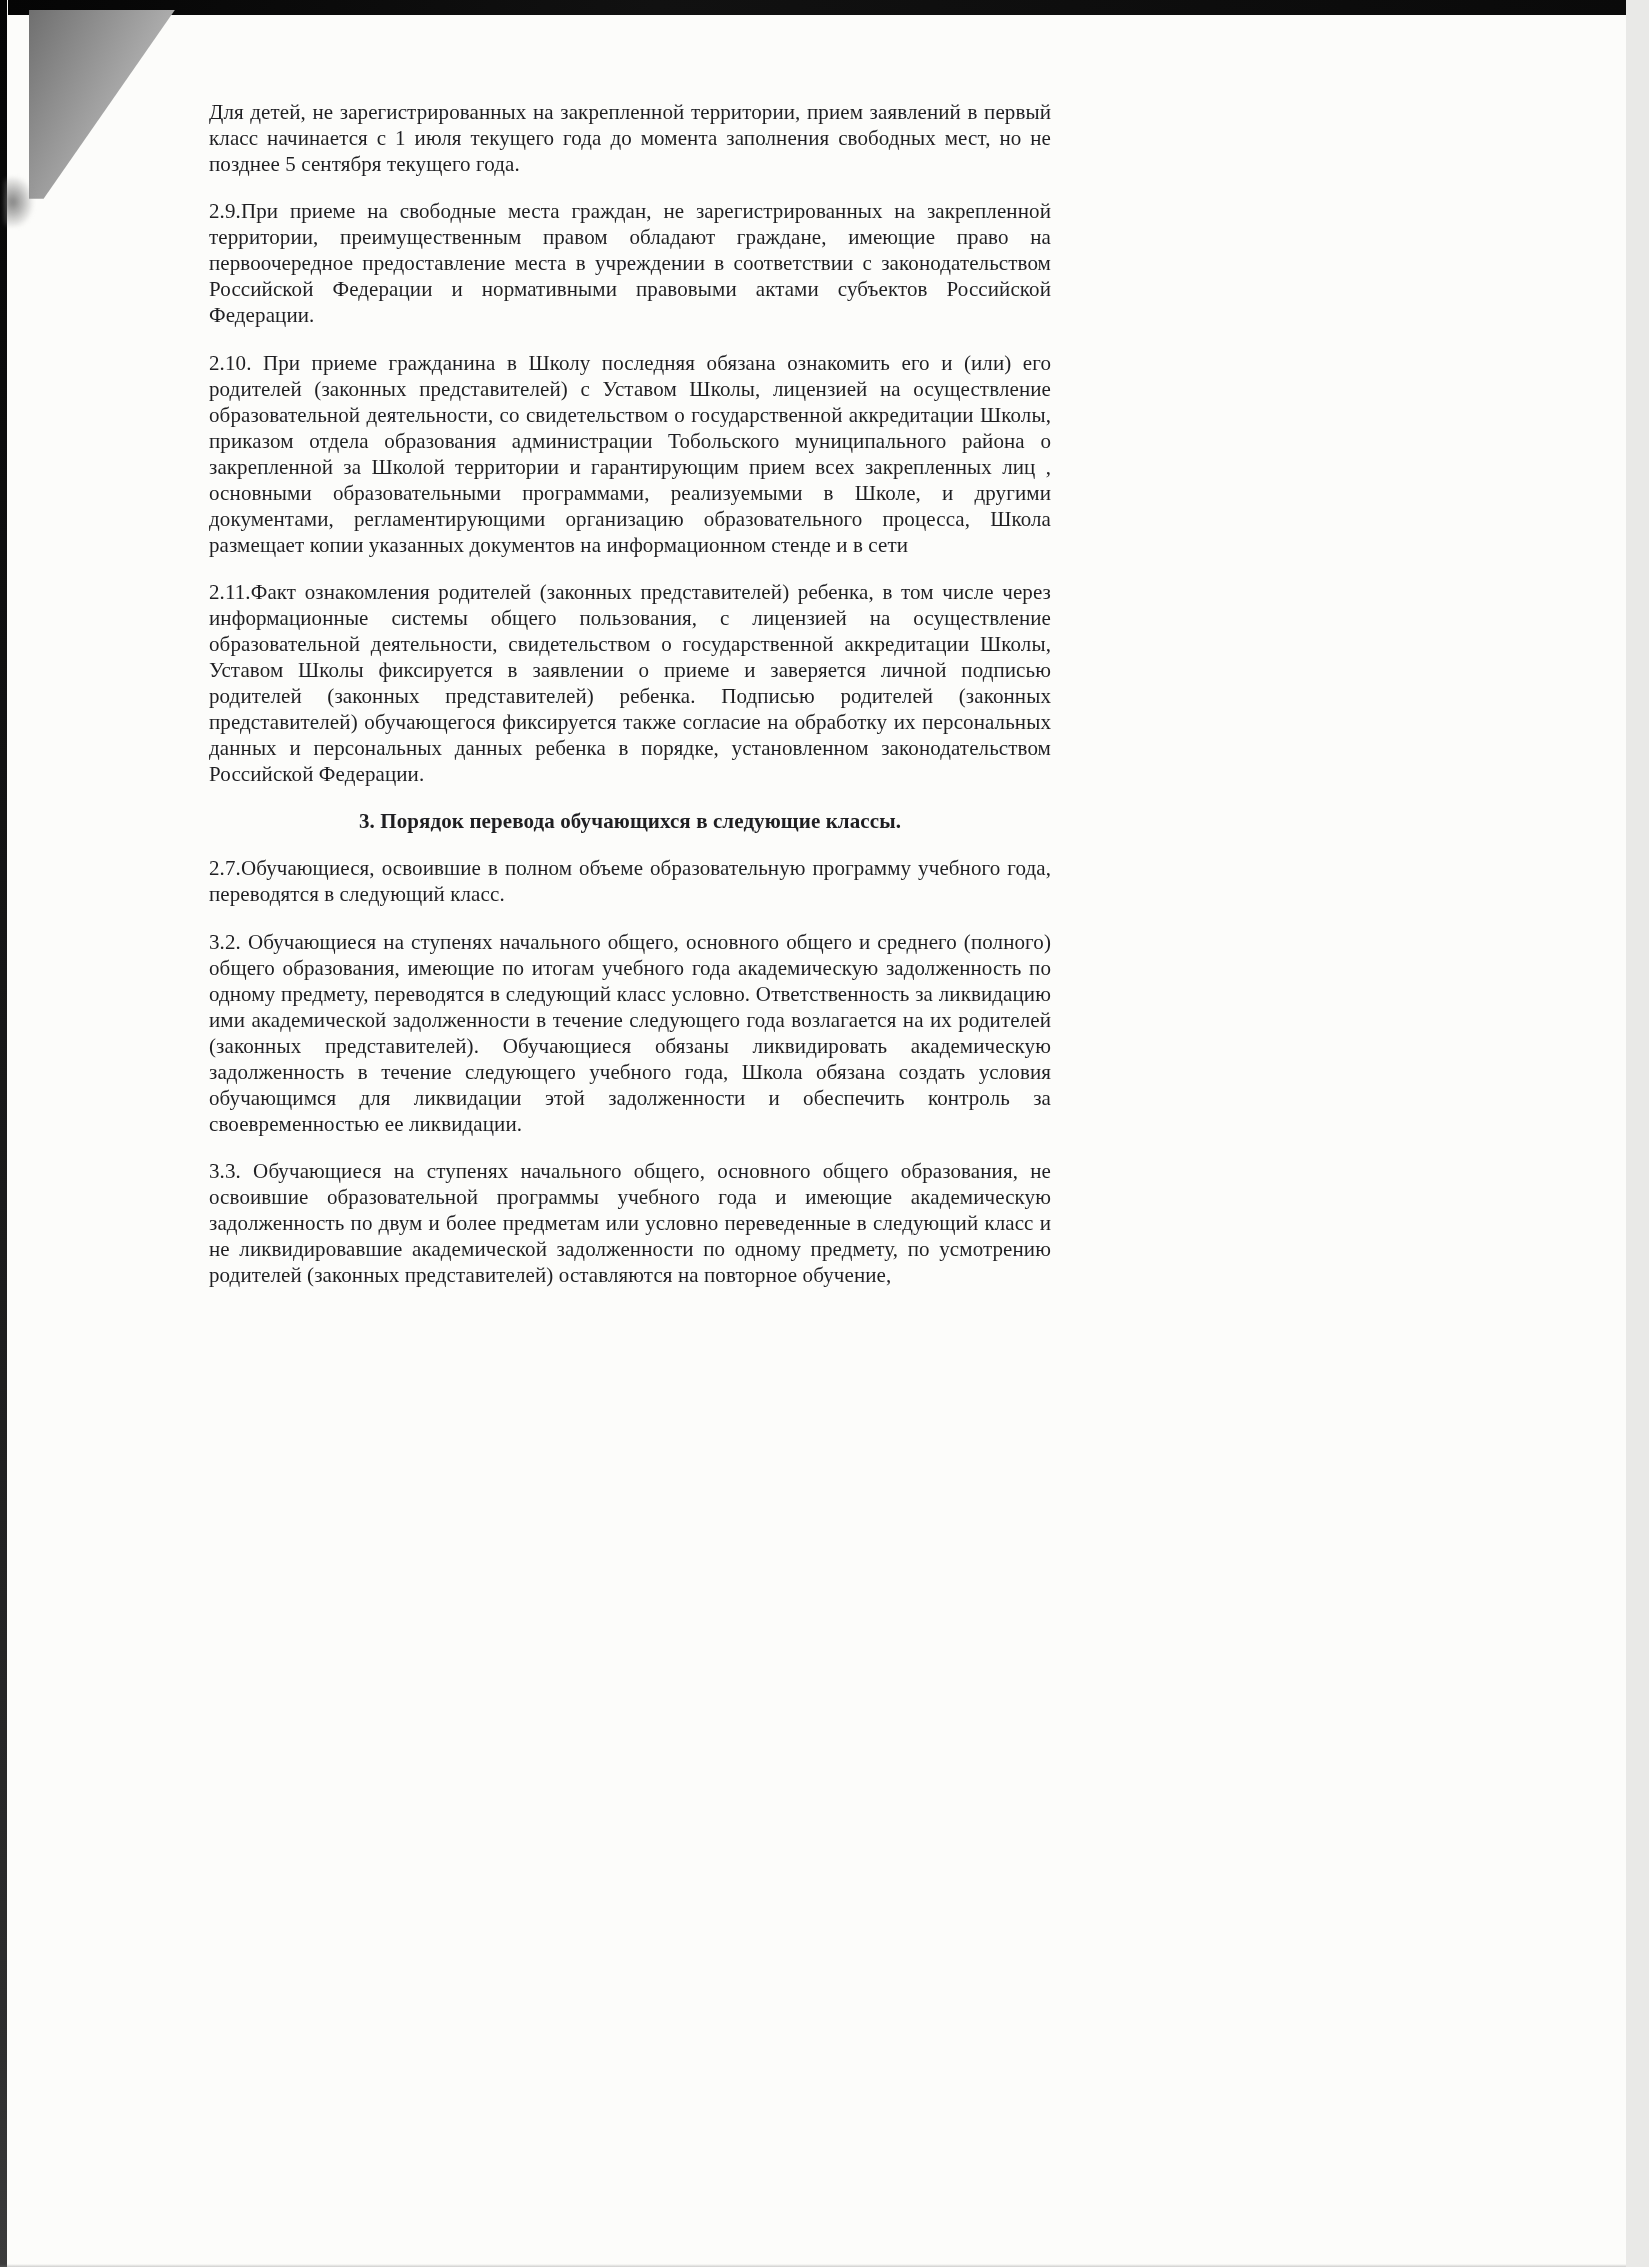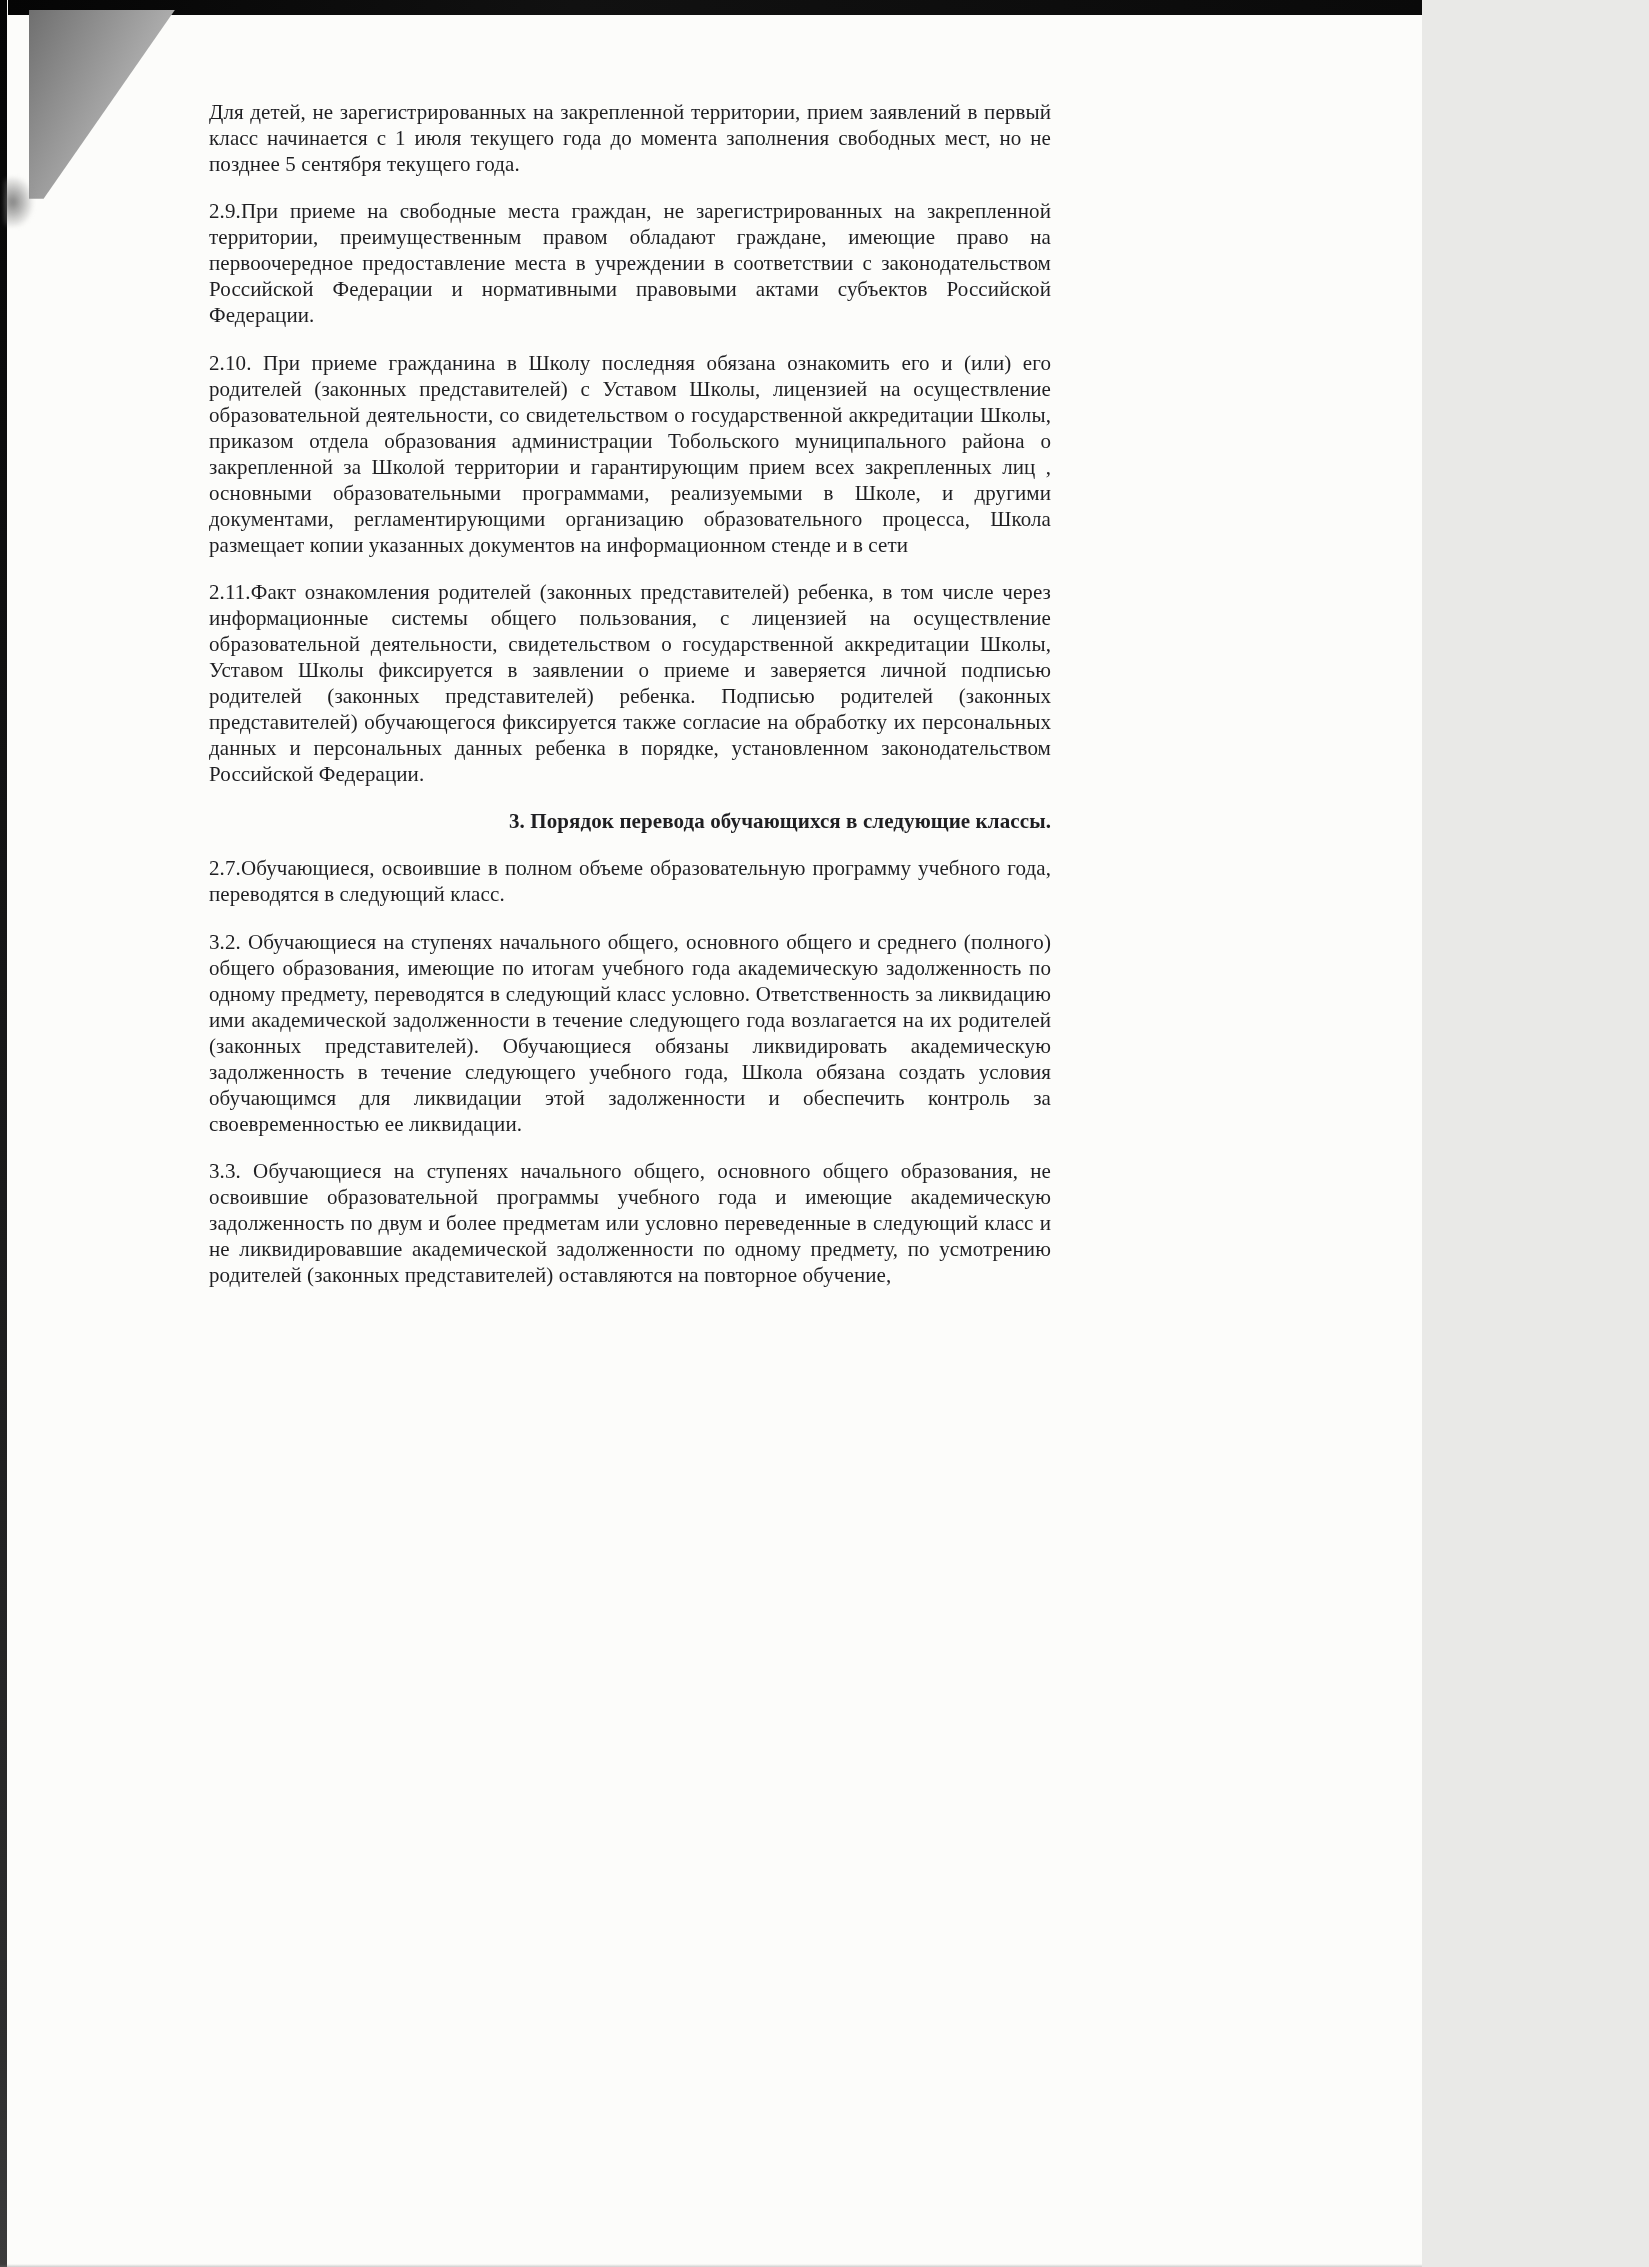--- a/index.html
+++ b/index.html
@@ -2,21 +2,21 @@
 <html><head>
 <meta charset="utf-8">
 <style>
   html, body {
     margin: 0;
     padding: 0;
     background: #e9e9e7;
   }
   .page {
     position: relative;
-    width: 1422px;
+    width: 1626px;
     height: 2268px;
     background: #fcfcfa;
     overflow: hidden;
     font-family: "Liberation Serif", serif;
     color: #1f1f22;
   }
   
   .scan-top {
     position: absolute;
     top: 0;
@@ -68,21 +68,21 @@
     font-size: 21px;
     line-height: 26px;
     text-align: justify;
     letter-spacing: 0.1px;
   }
   .content p {
     margin: 0 0 21.3px 0;
   }
   .content p.heading {
     font-weight: bold;
-    text-align: right;
+    text-align: center;
   }
 </style>
 </head>
 <body>
 
 <div class="page">
 
   <div class="scan-top"></div>
   <div class="scan-left"></div>
   <div class="corner-shadow"></div>

